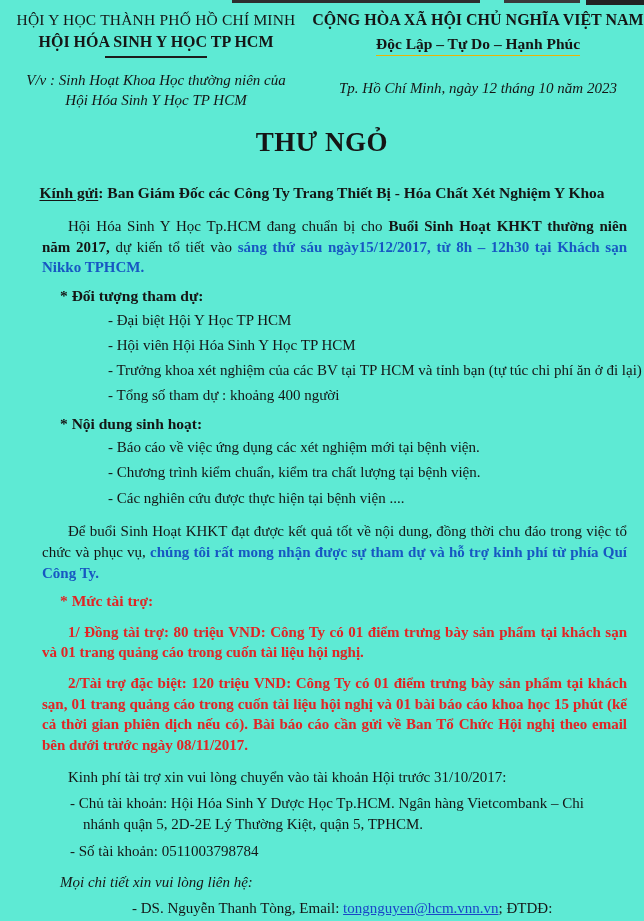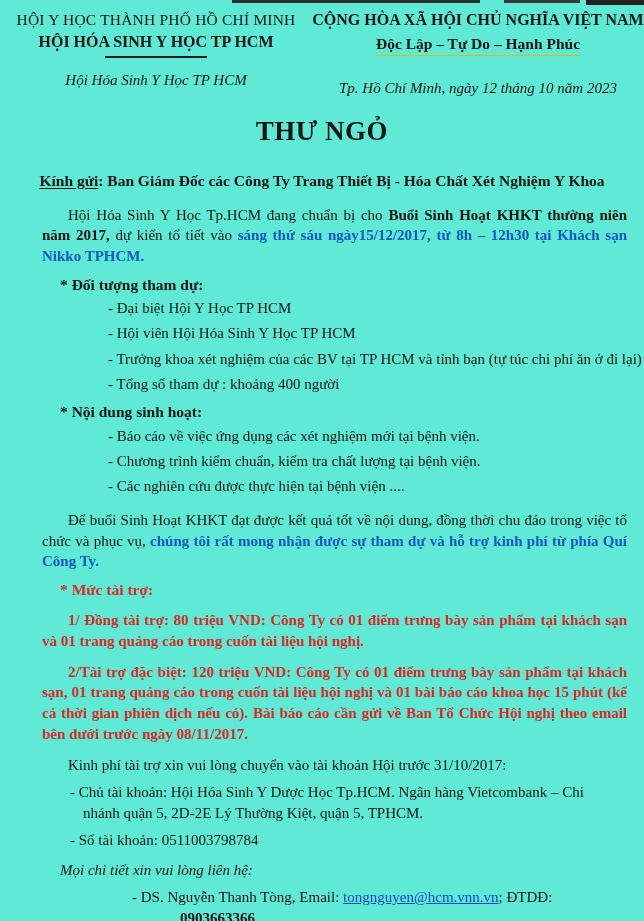--- a/index.html
+++ b/index.html
@@ -68,20 +68,21 @@
   <div class="artifact-a"></div>
   <div class="artifact-b"></div>
   <div class="artifact-c"></div>
 
   <div class="header">
     <div class="header-left">
       <div class="org-line1">HỘI Y HỌC THÀNH PHỐ HỒ CHÍ MINH</div>
       <div class="org-line2">HỘI HÓA SINH Y HỌC TP HCM</div>
       <div class="org-rule"></div>
       <div class="subject">
+        <div>V/v : Sinh Hoạt Khoa Học thường niên của</div>
         <div>Hội Hóa Sinh Y Học TP HCM</div>
       </div>
     </div>
     <div class="header-right">
       <div class="motto-line1">CỘNG HÒA XÃ HỘI CHỦ NGHĨA VIỆT NAM</div>
       <div><span class="motto-line2">Độc Lập – Tự Do – Hạnh Phúc</span></div>
       <div class="date-line">Tp. Hồ Chí Minh, ngày 12 tháng 10 năm 2023</div>
     </div>
   </div>
 

